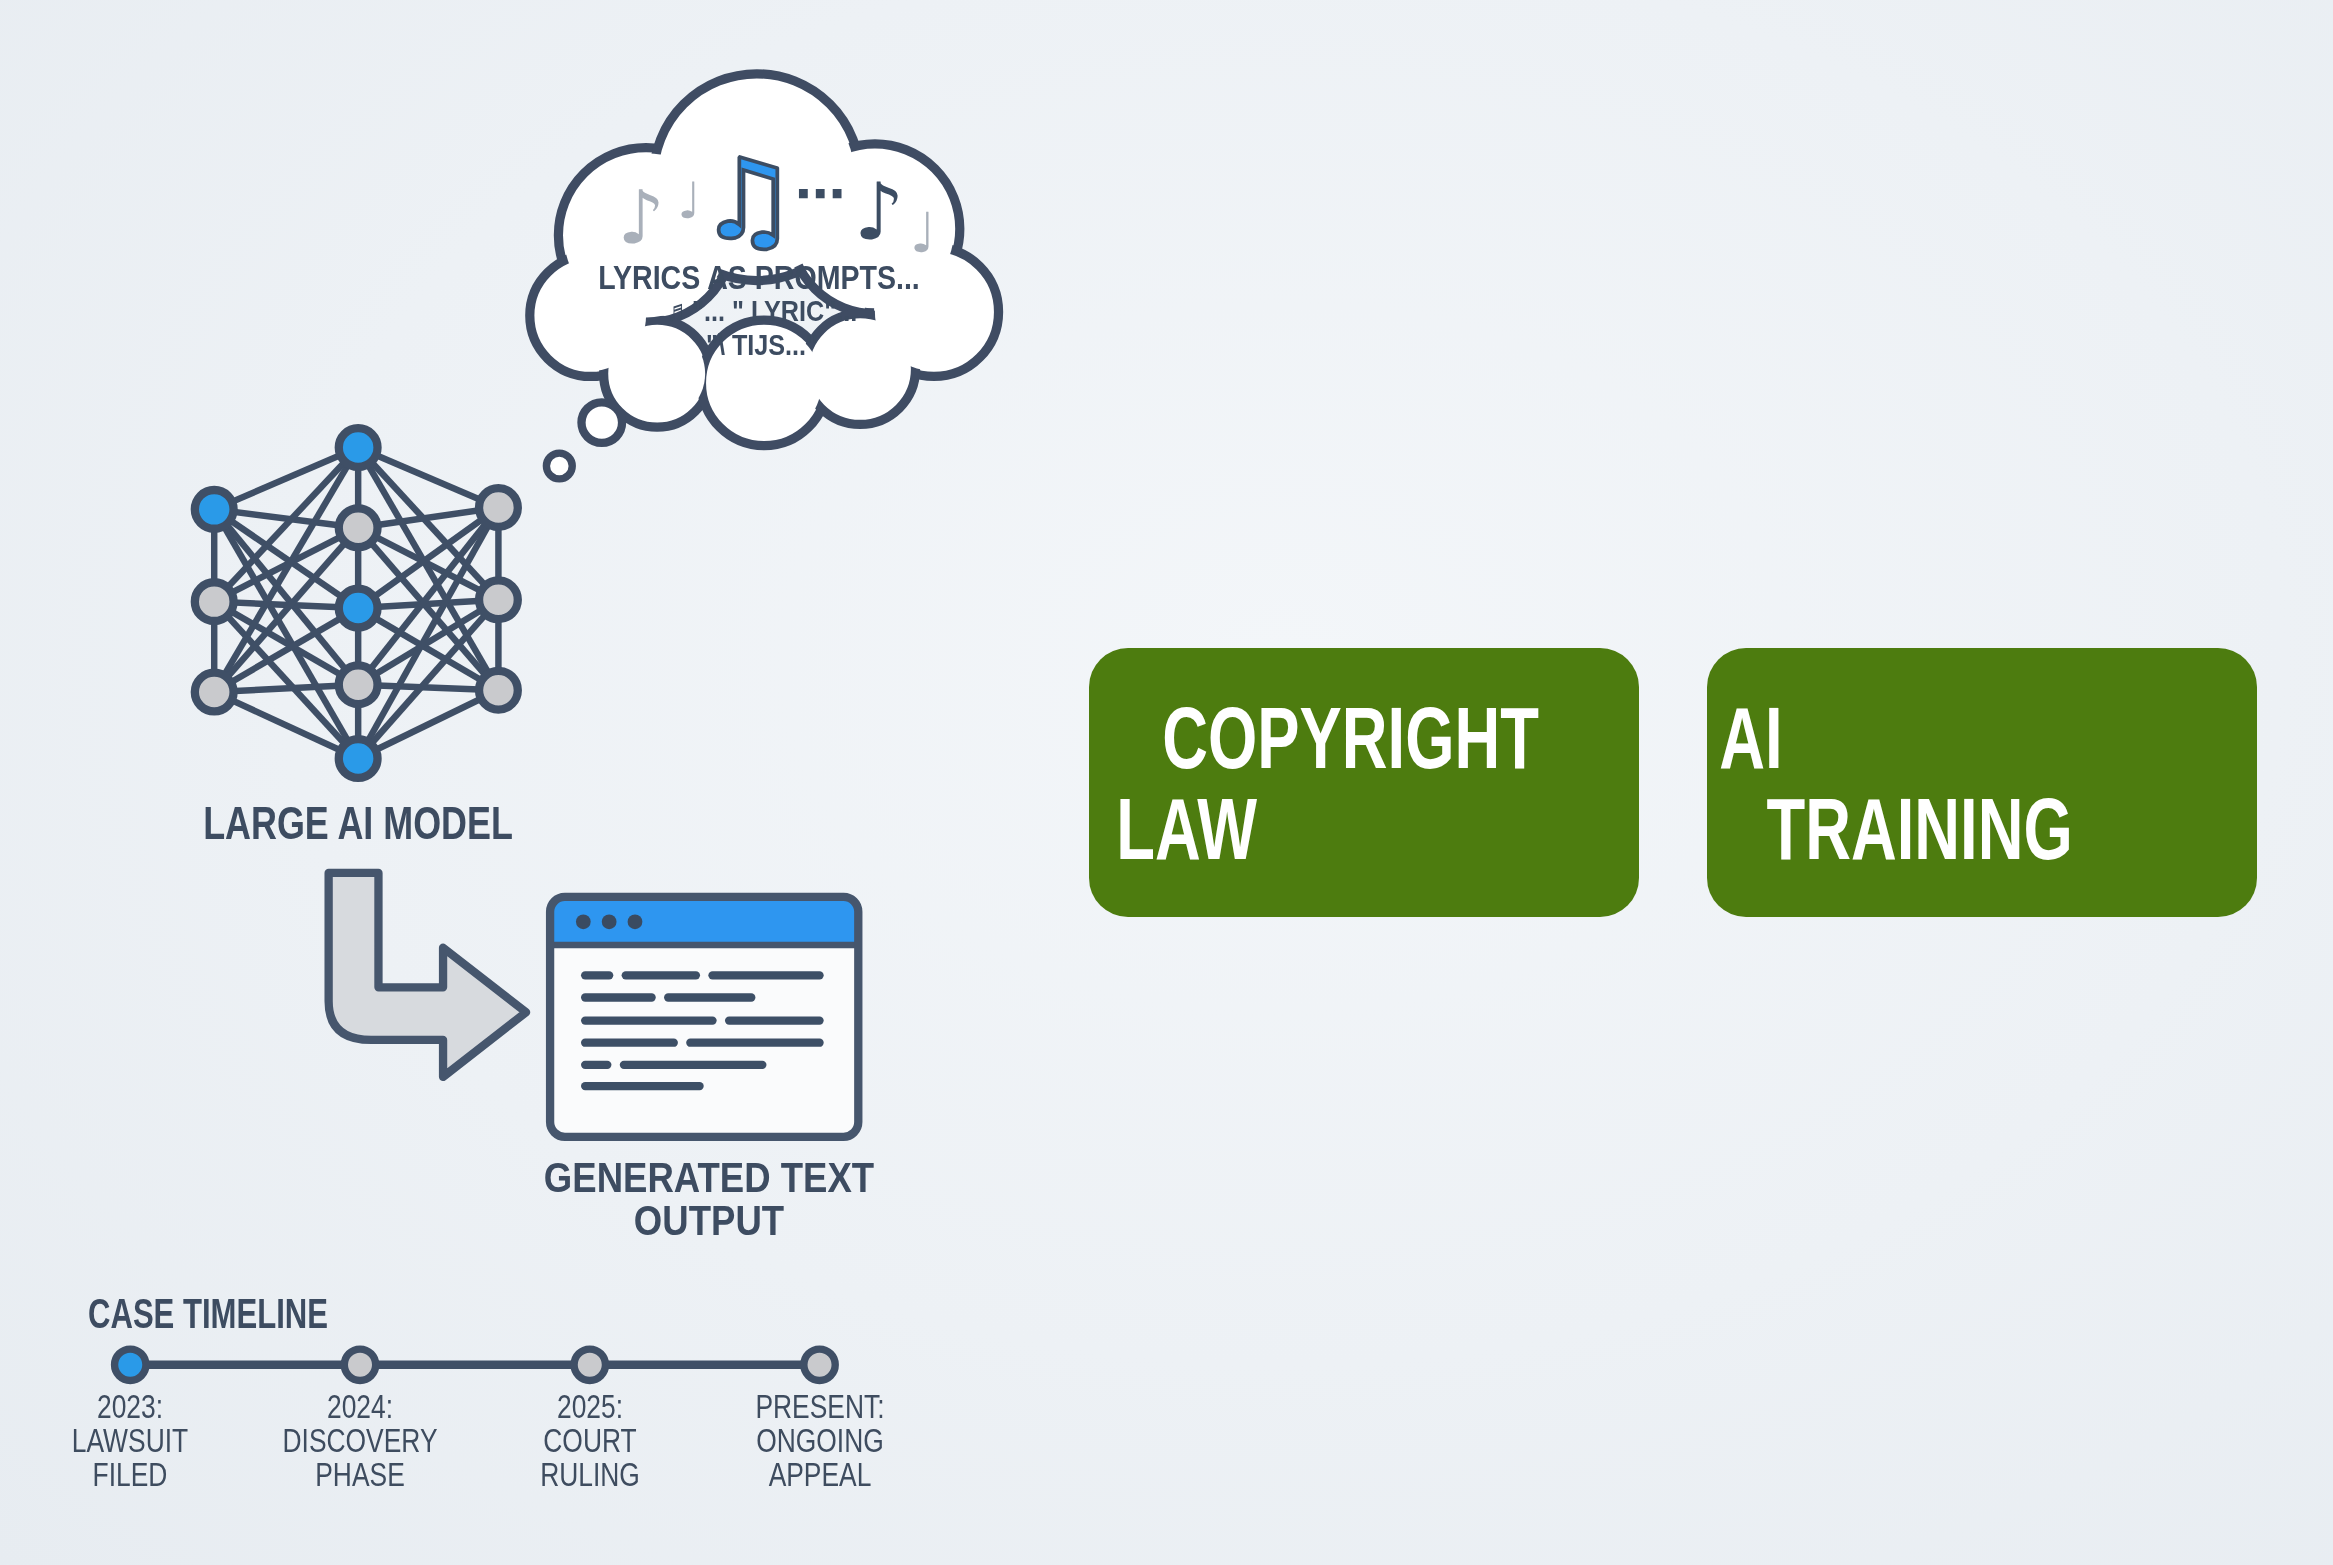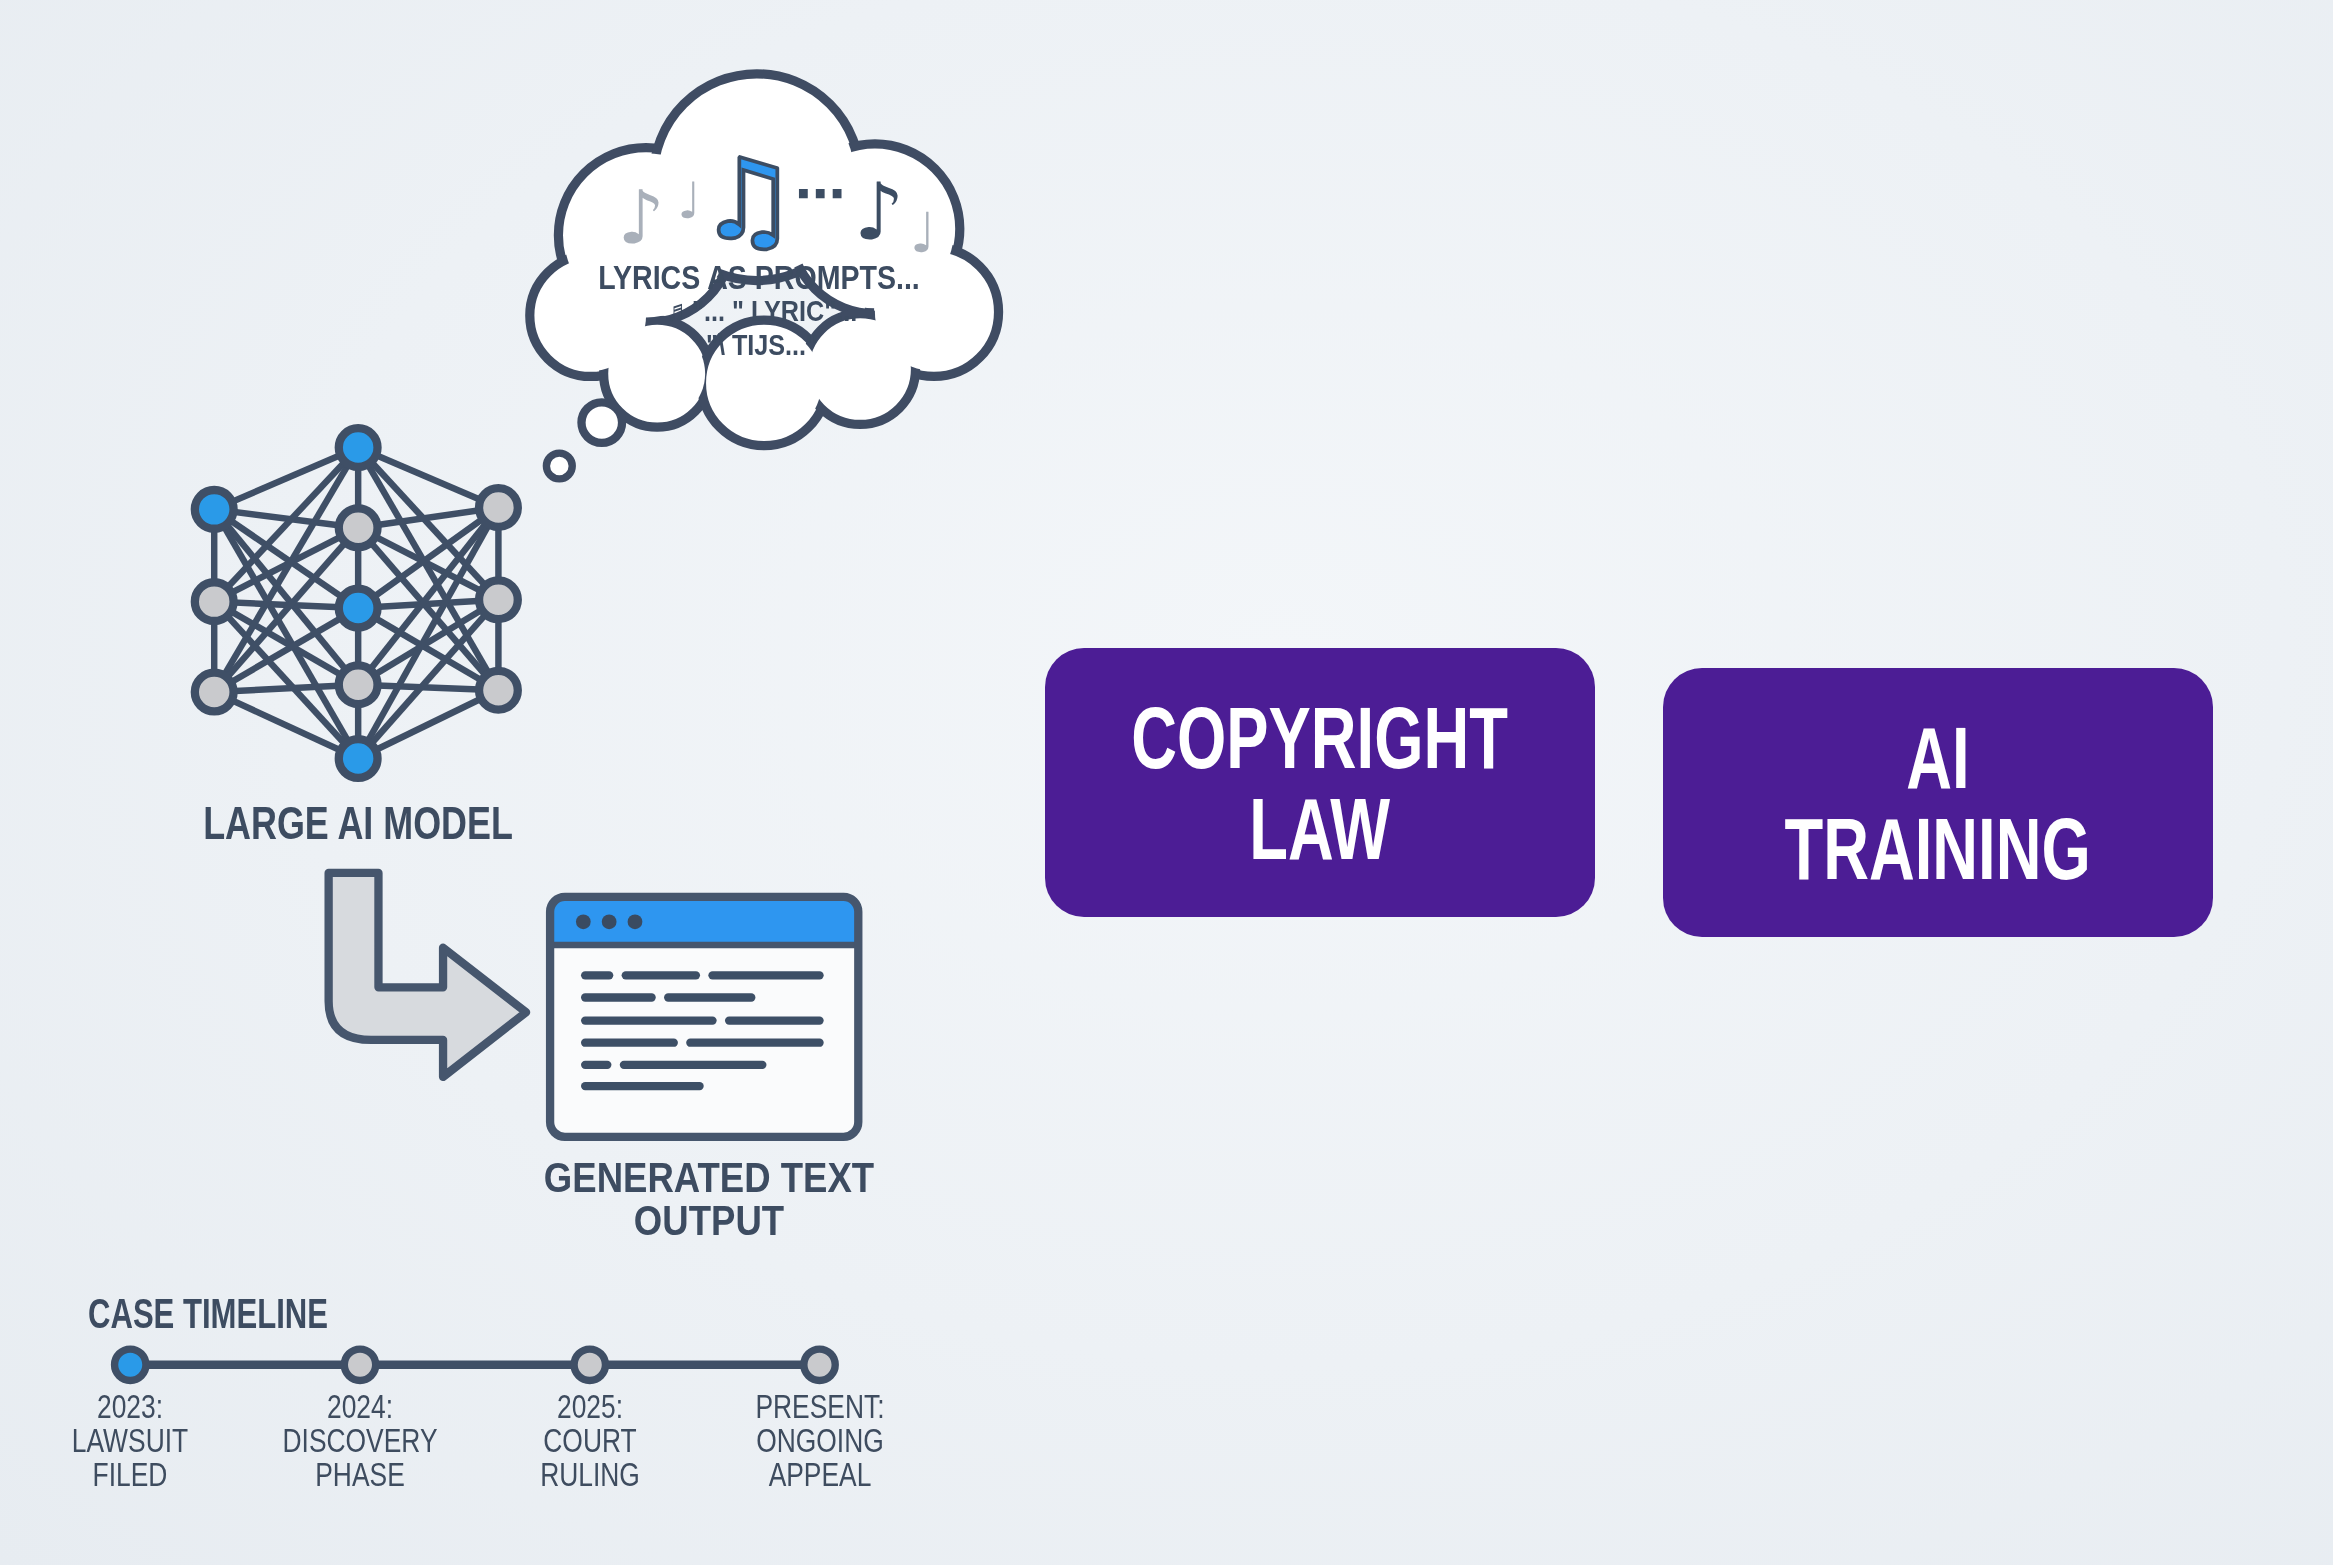--- a/index.html
+++ b/index.html
@@ -48,24 +48,24 @@
     text-align:center;transform:scaleX(.8);transform-origin:center top;
   }
   .tl-1{left:19.4px;}  
   .tl-2{left:249px;} 
   .tl-3{left:479px;} 
   .tl-4{left:709px;} 
 
   
   .topic-btn{
     position:absolute;width:550px;height:269px;border-radius:39px;
-    background:#4c1d95;display:flex;flex-direction:column;align-items:center;justify-content:center;
+    background:#4d7c0f;display:flex;flex-direction:column;align-items:flex-start;justify-content:center;margin-left:44px;
   }
   .btn-1{left:1045px;top:648px;}
-  .btn-2{left:1663px;top:668px;}
+  .btn-2{left:1663px;top:648px;}
   .topic-line{
     color:#ffffff;font-weight:700;font-size:88px;line-height:91px;
     transform:scaleX(.72);transform-origin:center;white-space:nowrap;text-align:center;
   }
 </style>
 </head>
 <body>
 
 <div class="stage">
 

